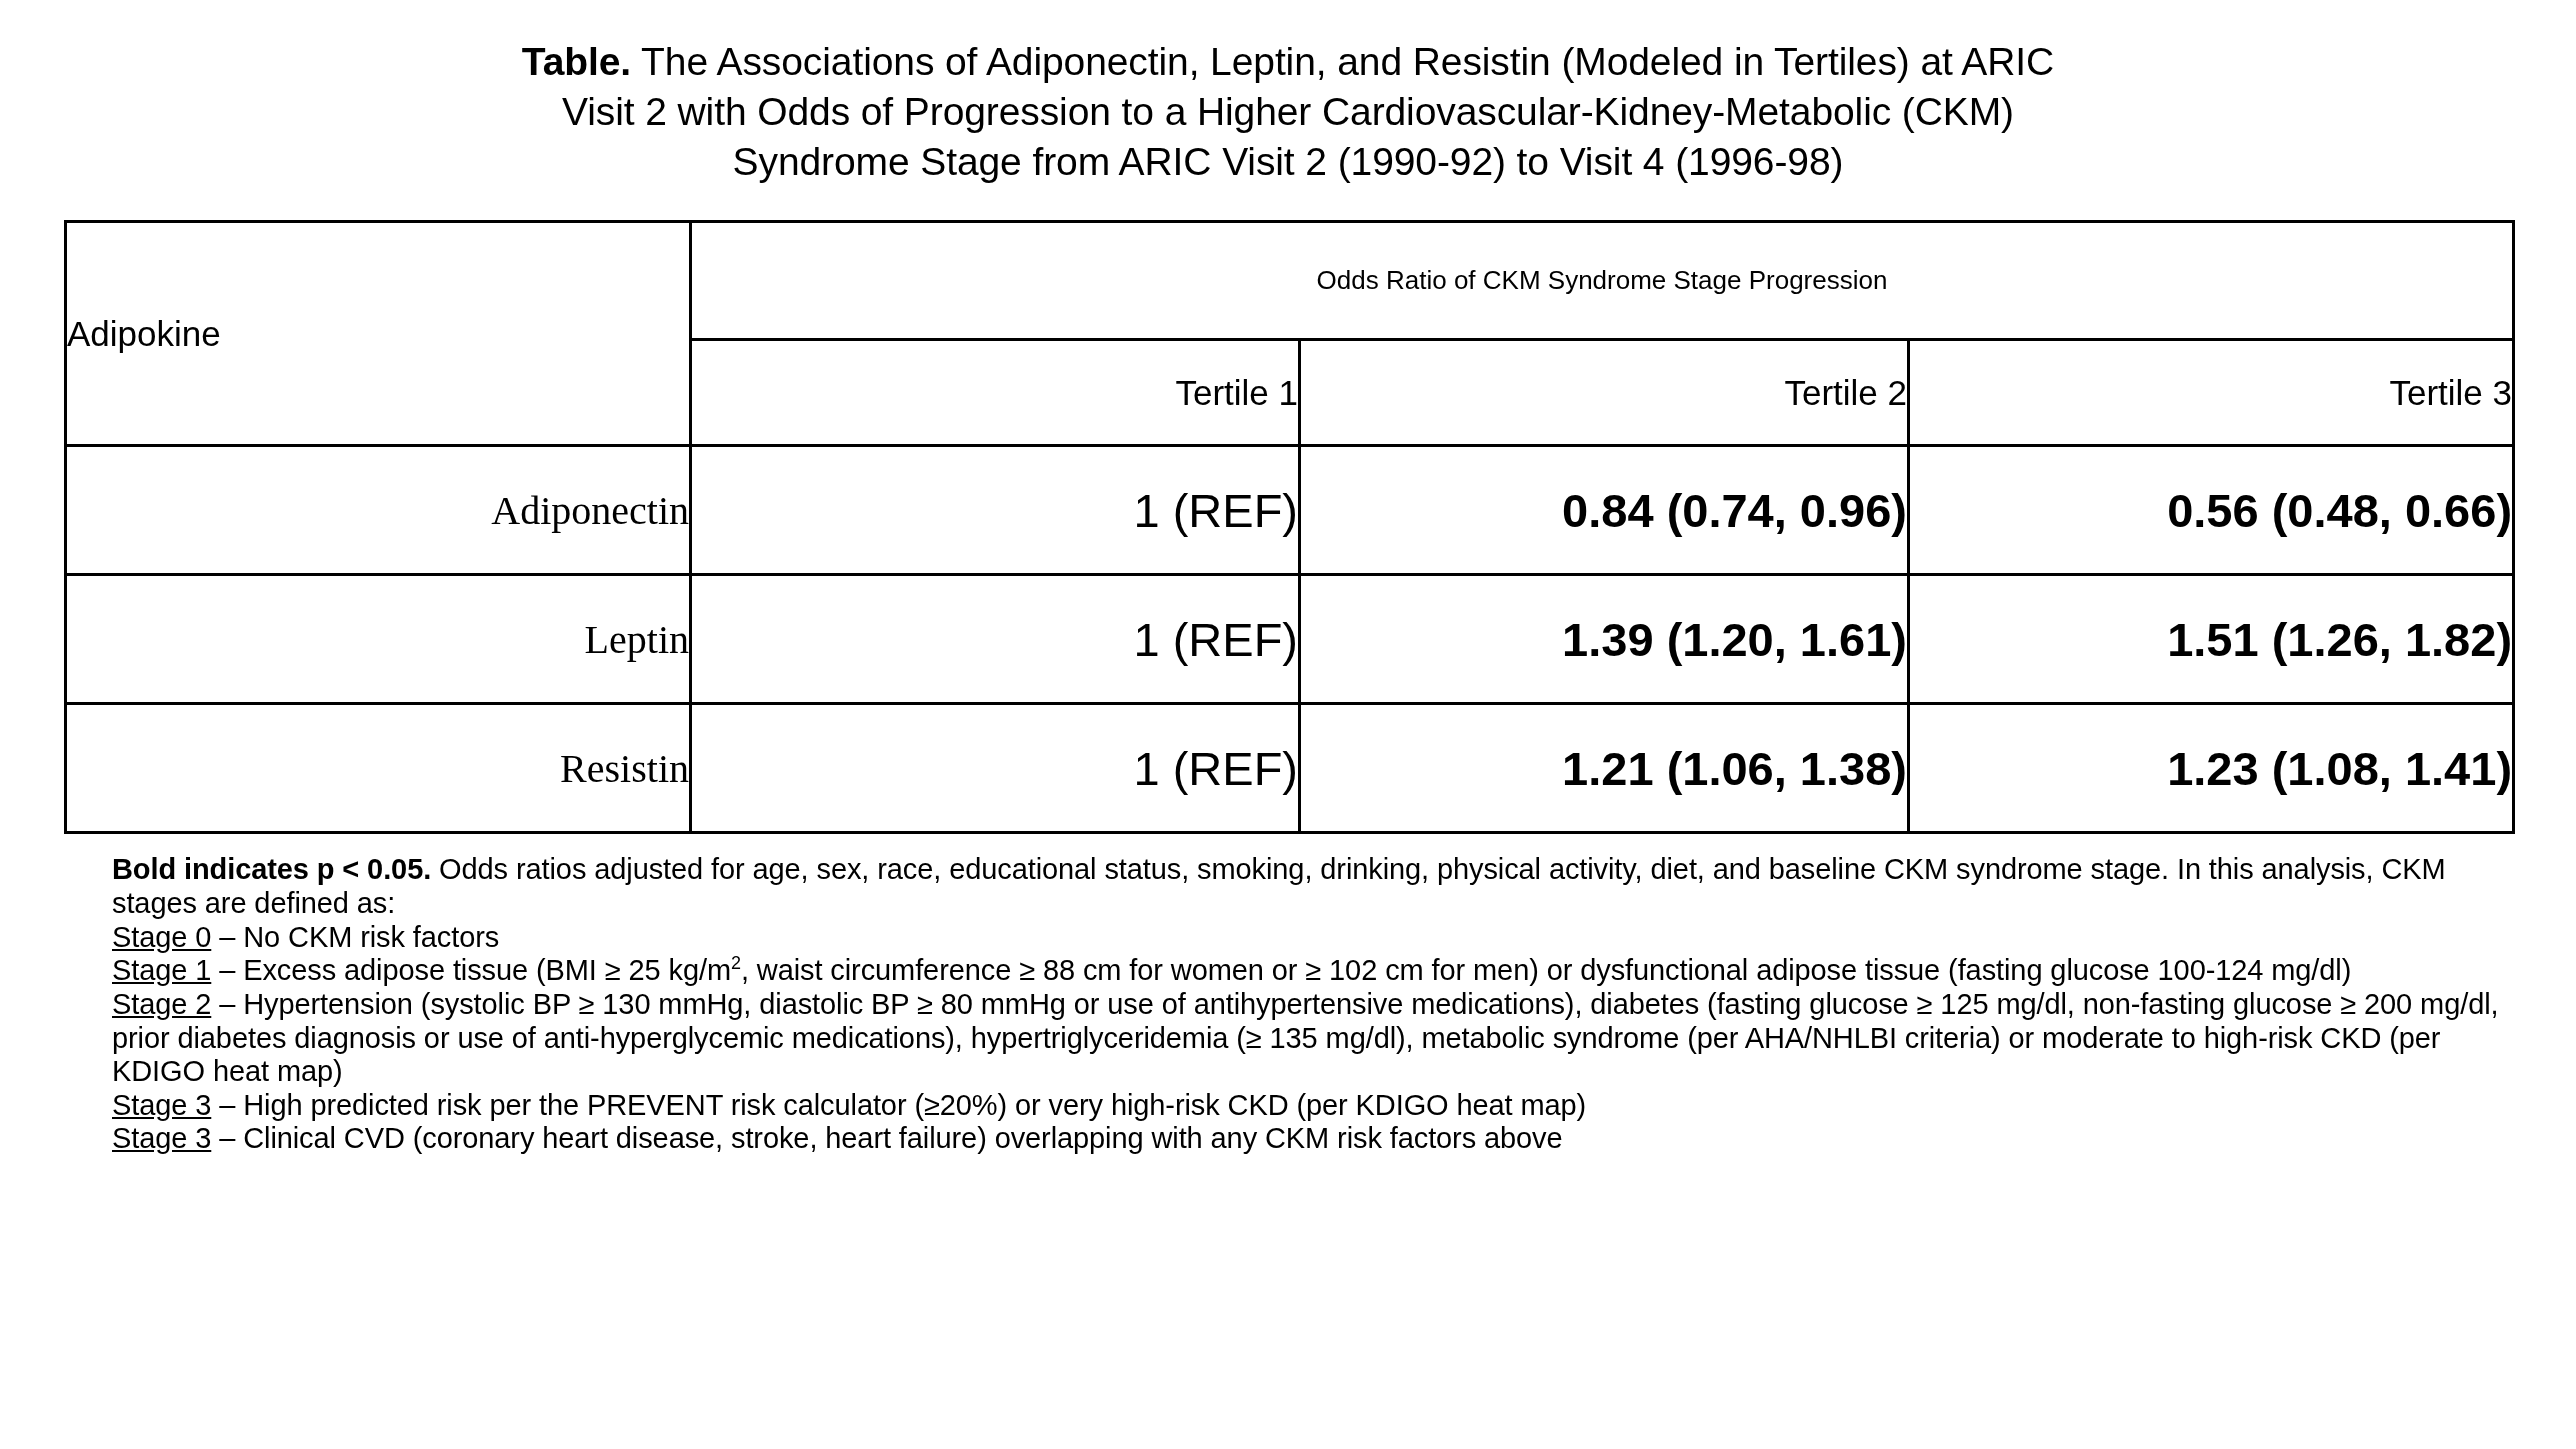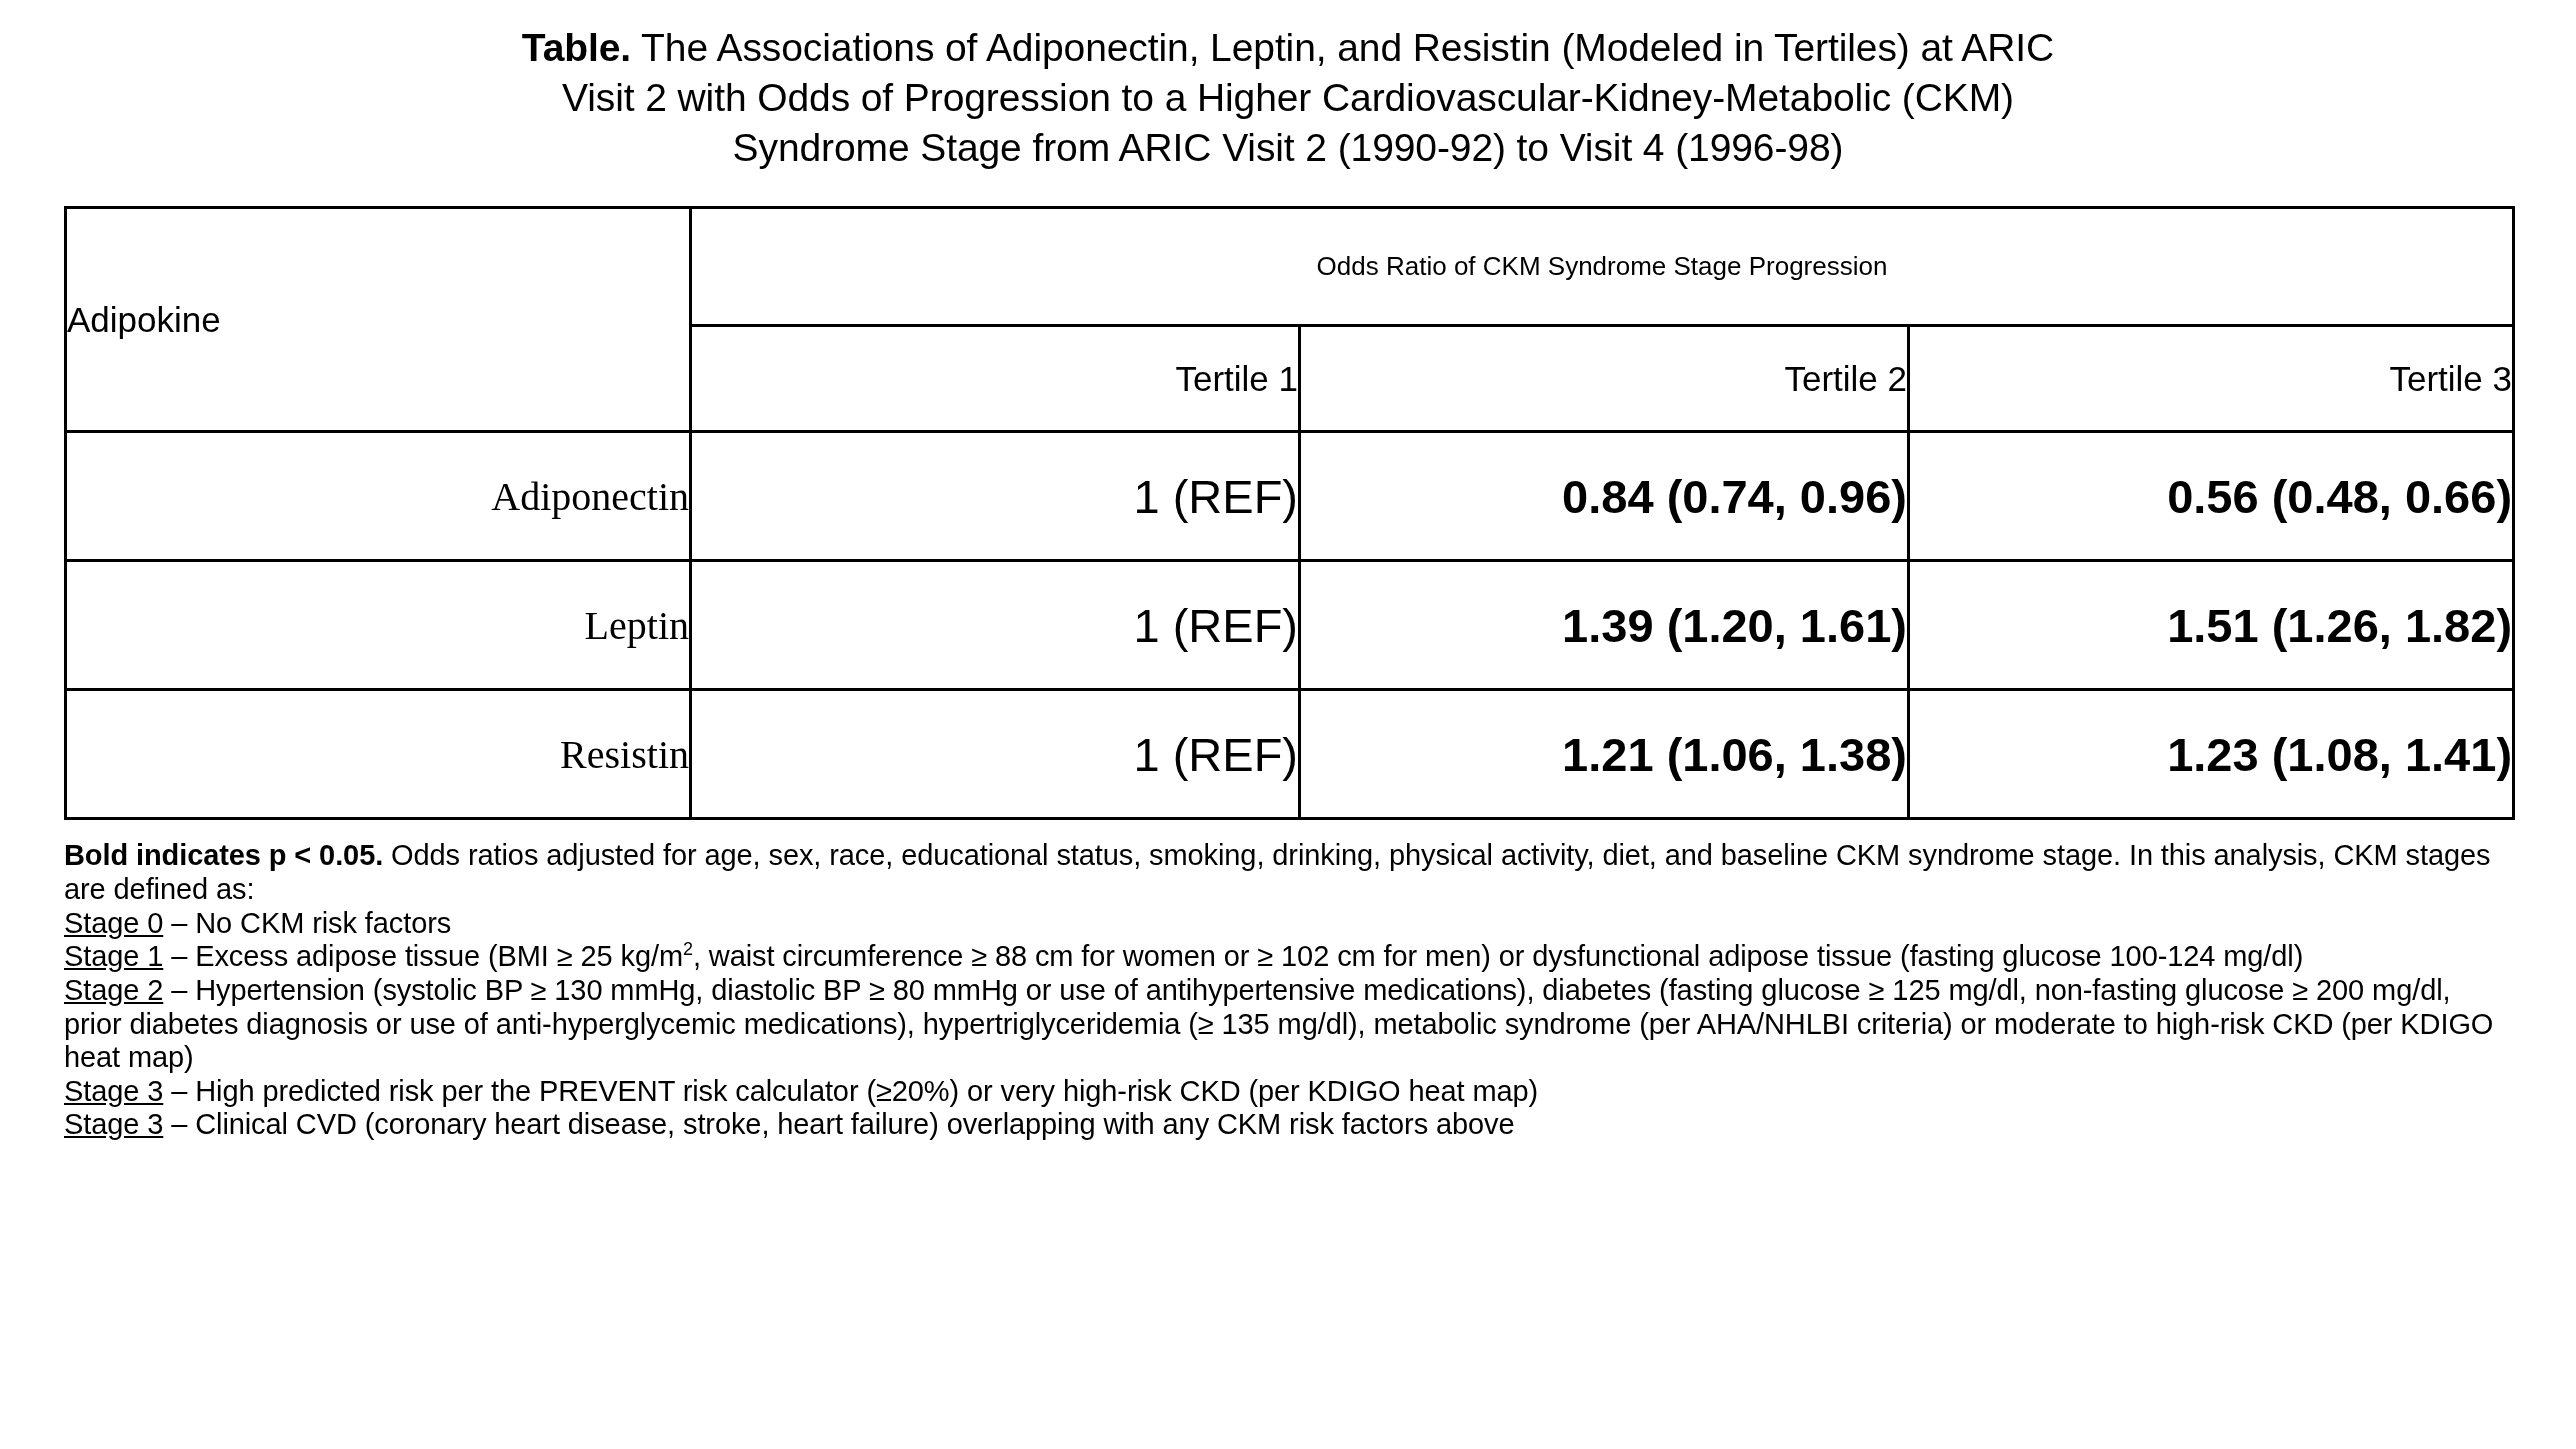--- a/index.html
+++ b/index.html
@@ -11,21 +11,21 @@
     width: 2576px;
     height: 1449px;
     font-family: "Liberation Sans", sans-serif;
     color: #000000;
     overflow: hidden;
   }
   .page {
     box-sizing: border-box;
     width: 2576px;
     height: 1449px;
-    padding: 17px 64px 0 64px;
+    padding: 31px 64px 0 64px;
   }
 
   
   .title-block {
     text-align: center;
     font-size: 39px;
     line-height: 1.28;
     letter-spacing: -0.1px;
     padding: 6.4px 77px 0 77px;
   }
@@ -87,20 +87,21 @@
   .row-cell-val.bold {
     font-weight: bold;
   }
 
   
   .footnotes {
     margin-top: 19.3px;
     font-size: 29px;
     line-height: 1.16;
     letter-spacing: -0.1px;
+    margin-left: 48px;
   }
   .footnotes p {
     margin: 0;
   }
   .fn-bold { font-weight: bold; }
   .stage-label { text-decoration: underline; }
   sup { font-size: 0.62em; vertical-align: super; line-height: 0; }
 </style>
 </head>
 <body>

